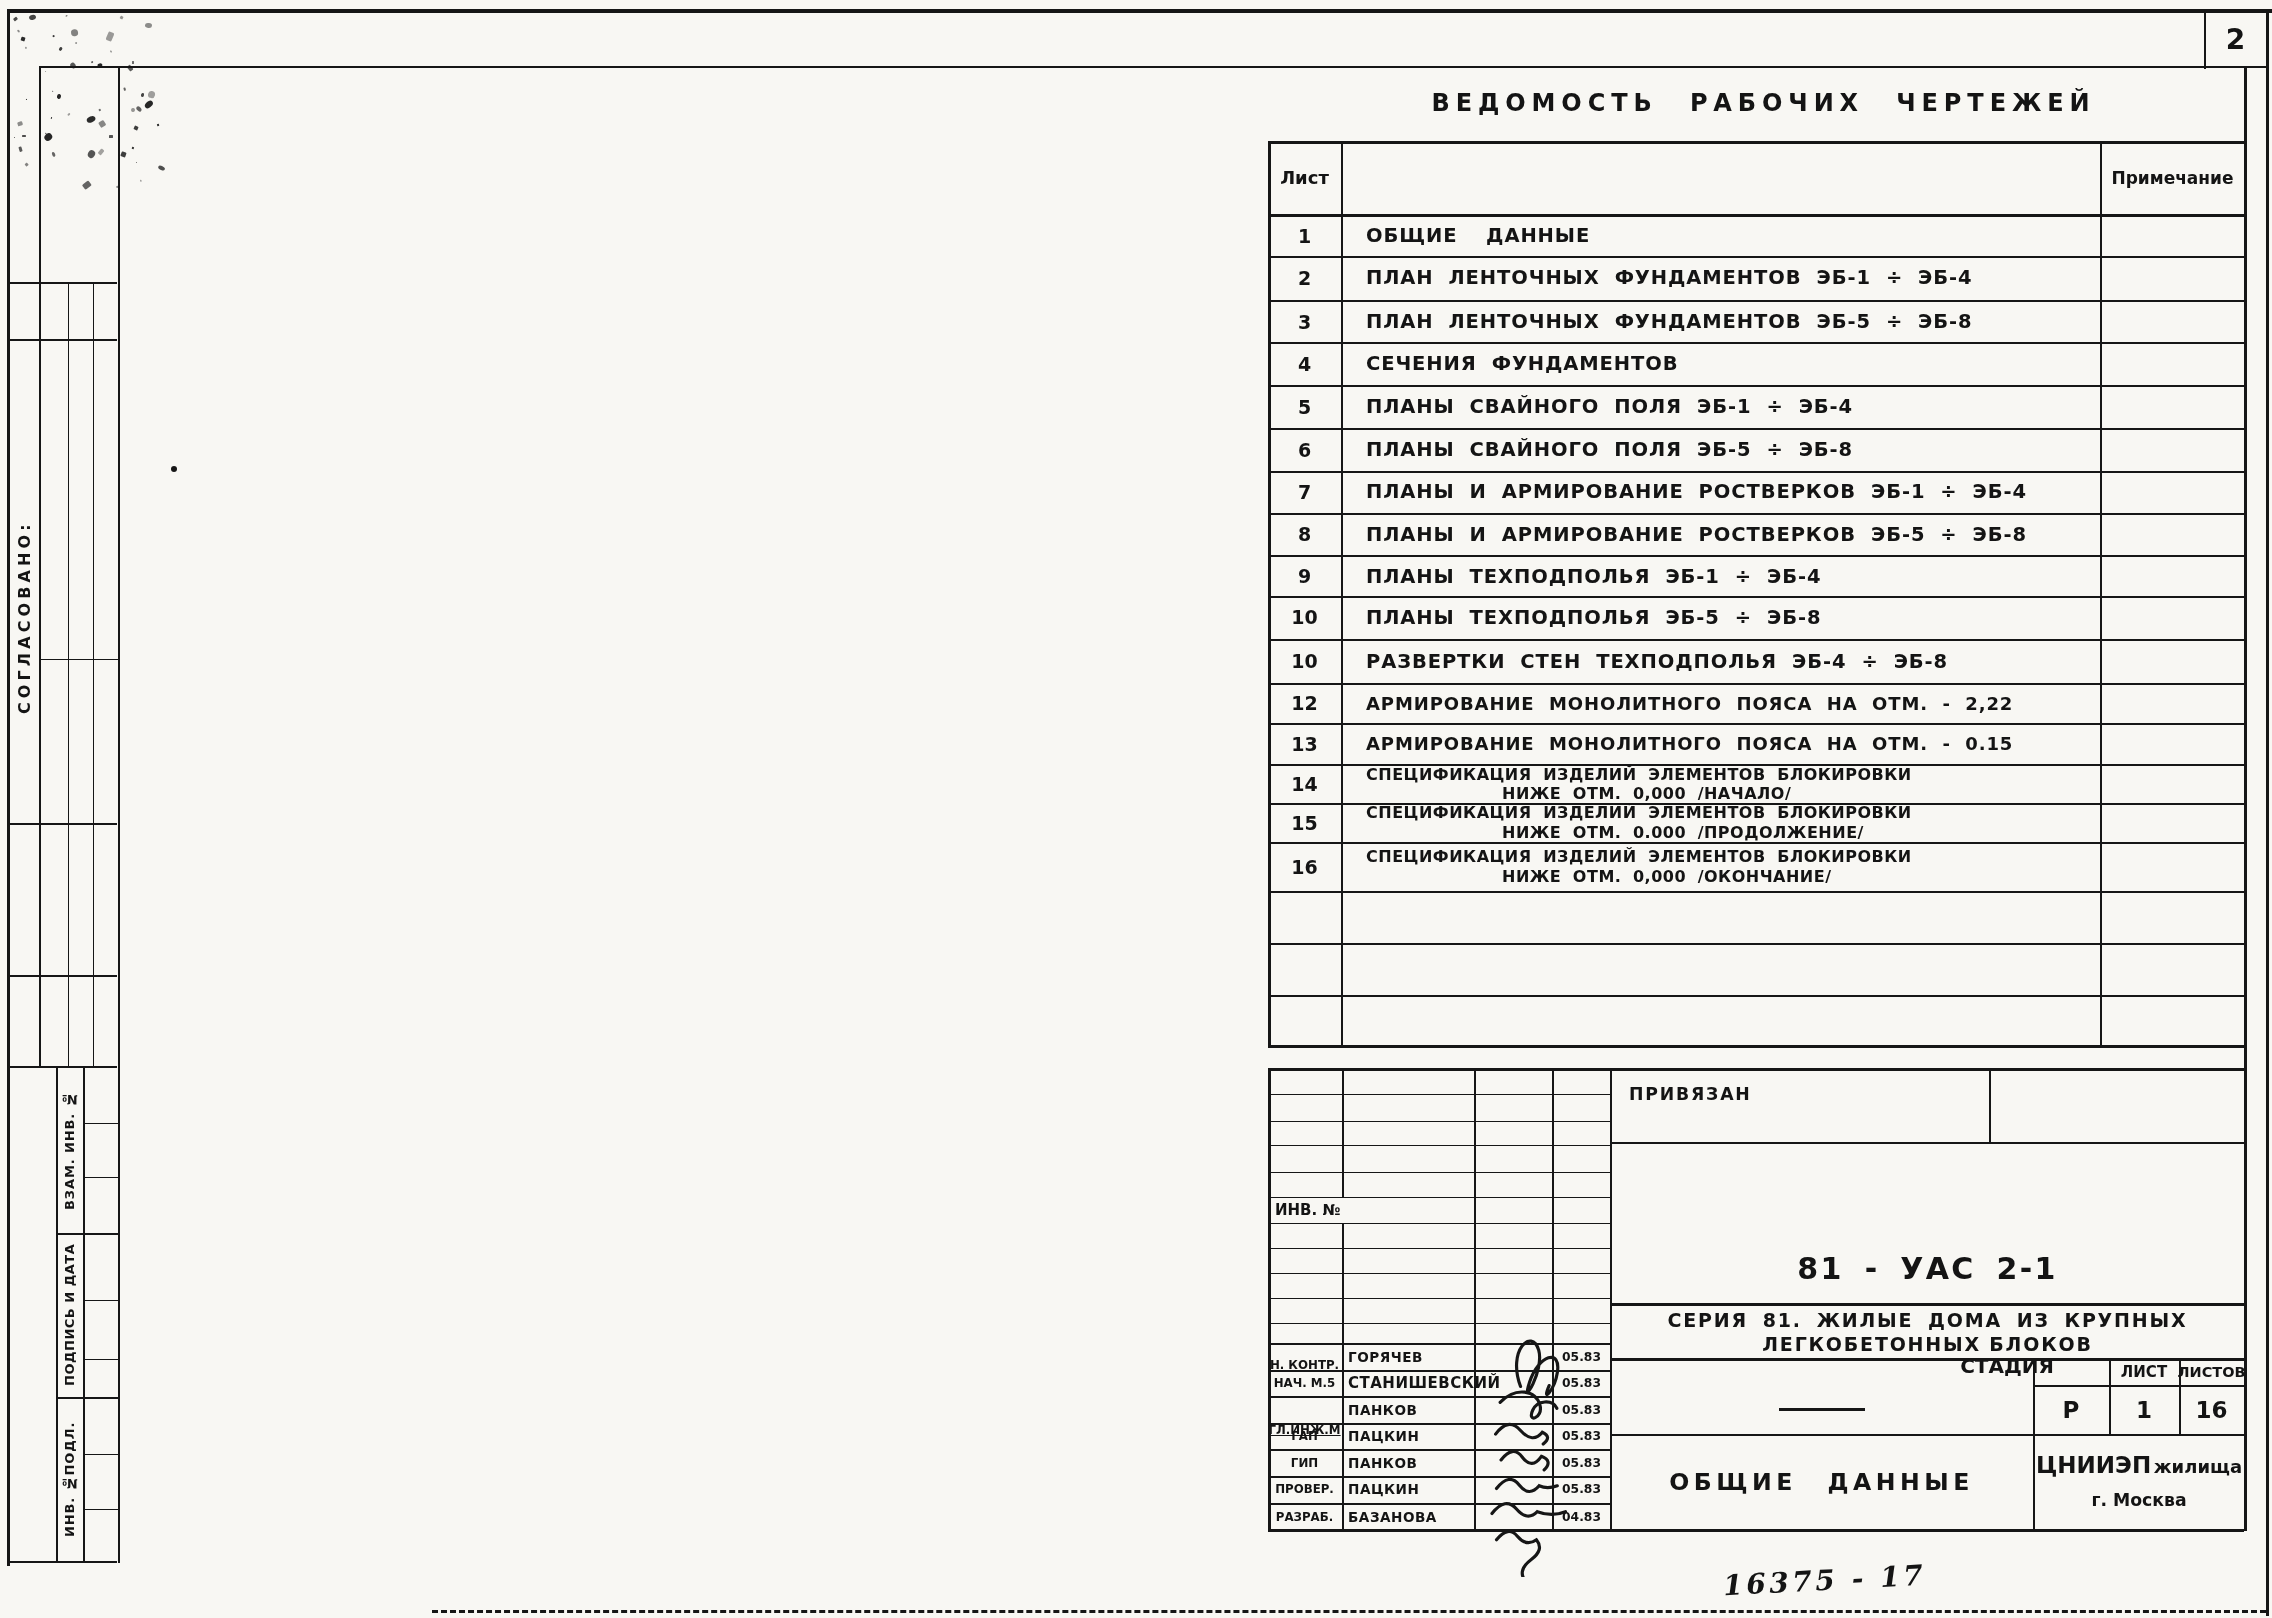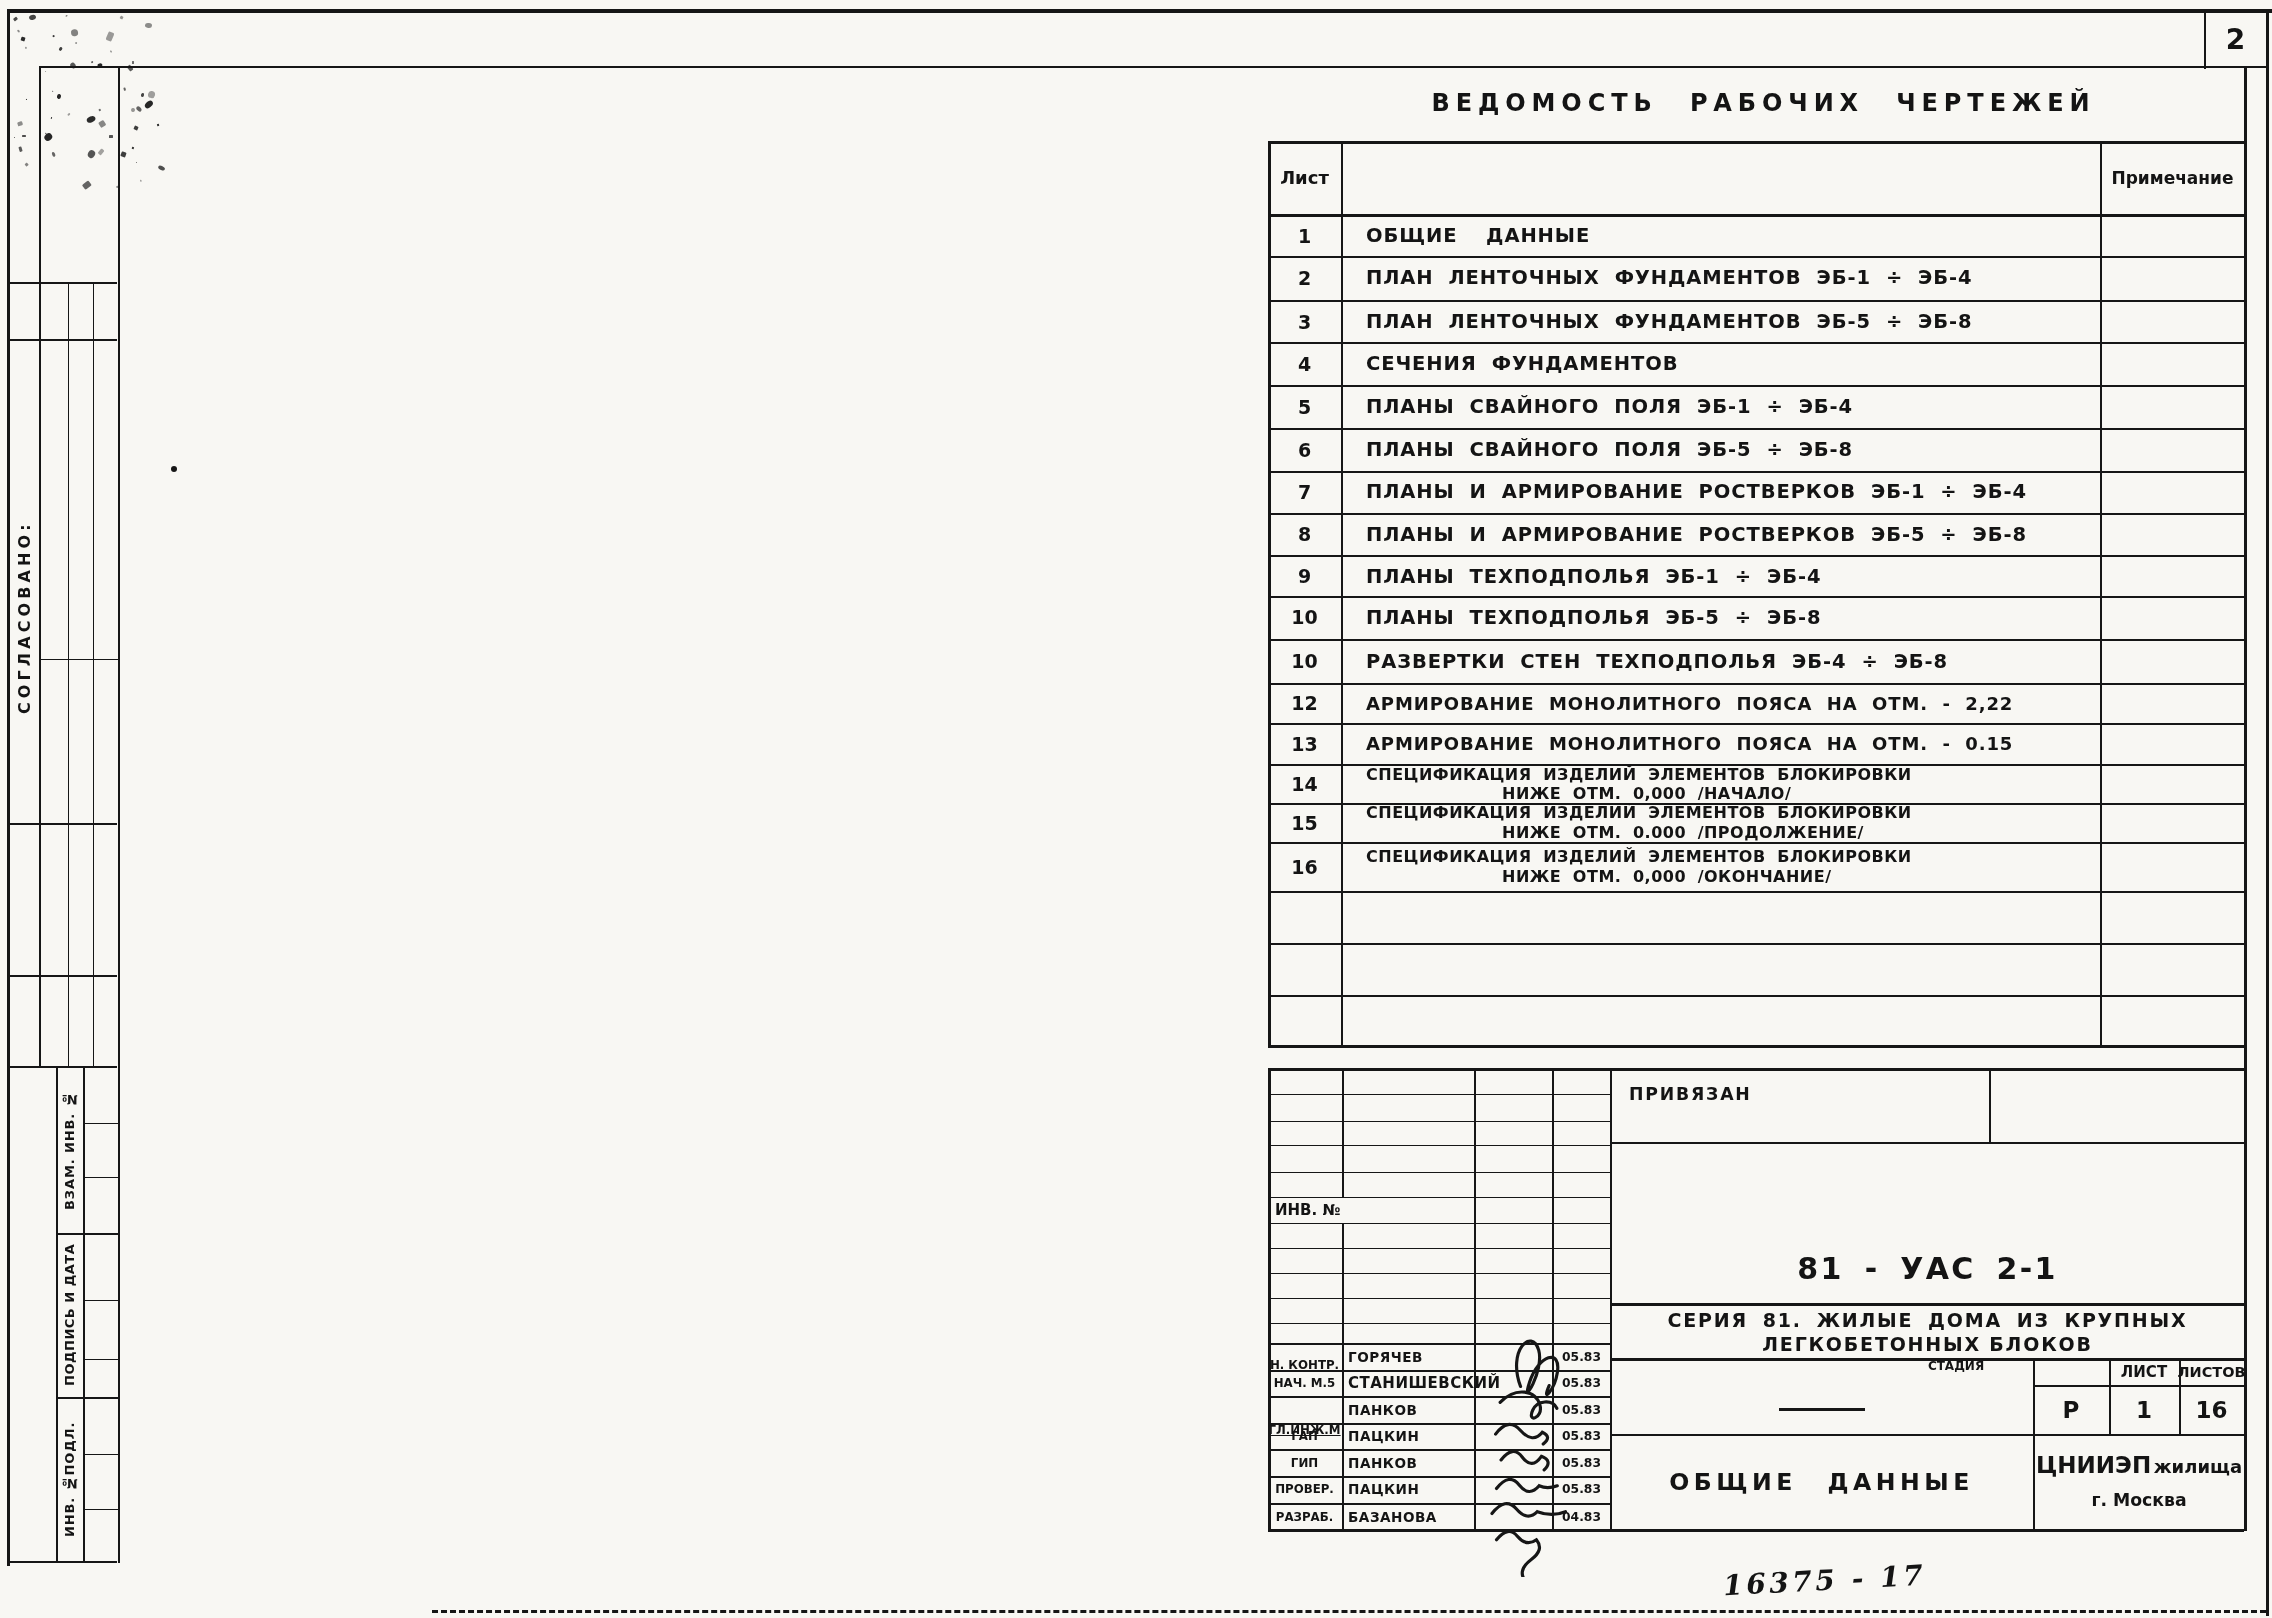--- a/index.html
+++ b/index.html
@@ -89,21 +89,21 @@
 
   <div class="t cell" style="left:1275px;top:1197px;height:26px;font-size:15px;">ИНВ. №</div>
 
   <div class="t" style="left:1610px;top:1251px;width:635px;text-align:center;font-size:30px;letter-spacing:2.3px;word-spacing:8.2px;">81 - УАС 2-1</div>
 
   <div class="t" style="left:1610px;top:1309px;width:635px;text-align:center;font-size:19px;letter-spacing:1.8px;word-spacing:6.4px;">СЕРИЯ 81. ЖИЛЫЕ ДОМА ИЗ КРУПНЫХ</div>
   <div class="t" style="left:1610px;top:1333px;width:635px;text-align:center;font-size:19px;letter-spacing:1.8px;">ЛЕГКОБЕТОННЫХ БЛОКОВ</div>
 
   <div style="position:absolute;left:1779px;top:1408px;width:86px;height:0;border-top:3.2px solid #161616;"></div>
 
-  <div class="t cc" style="left:1918px;top:1358px;width:76px;height:16px;font-size:12px;">СТАДИЯ</div>
+  <div class="t cc" style="left:1969px;top:1358px;width:76px;height:16px;font-size:20px;">СТАДИЯ</div>
   <div class="t cc" style="left:2109px;top:1358px;width:70px;height:28px;font-size:15px;">ЛИСТ</div>
   <div class="t cc" style="left:2179px;top:1358px;width:65px;height:28px;font-size:14.5px;">ЛИСТОВ</div>
   <div class="t cc" style="left:2033px;top:1385px;width:76px;height:49px;font-size:23px;">Р</div>
   <div class="t cc" style="left:2109px;top:1385px;width:70px;height:49px;font-size:23px;">1</div>
   <div class="t cc" style="left:2179px;top:1385px;width:65px;height:49px;font-size:23px;">16</div>
 
   <div class="t" style="left:1610px;top:1468px;width:423px;text-align:center;font-size:23.6px;letter-spacing:4.5px;word-spacing:18px;">ОБЩИЕ ДАННЫЕ</div>
 
   <div class="t" style="left:2033px;top:1452px;width:212px;text-align:center;">
       <span style="font-size:23px;">ЦНИИЭП</span>

